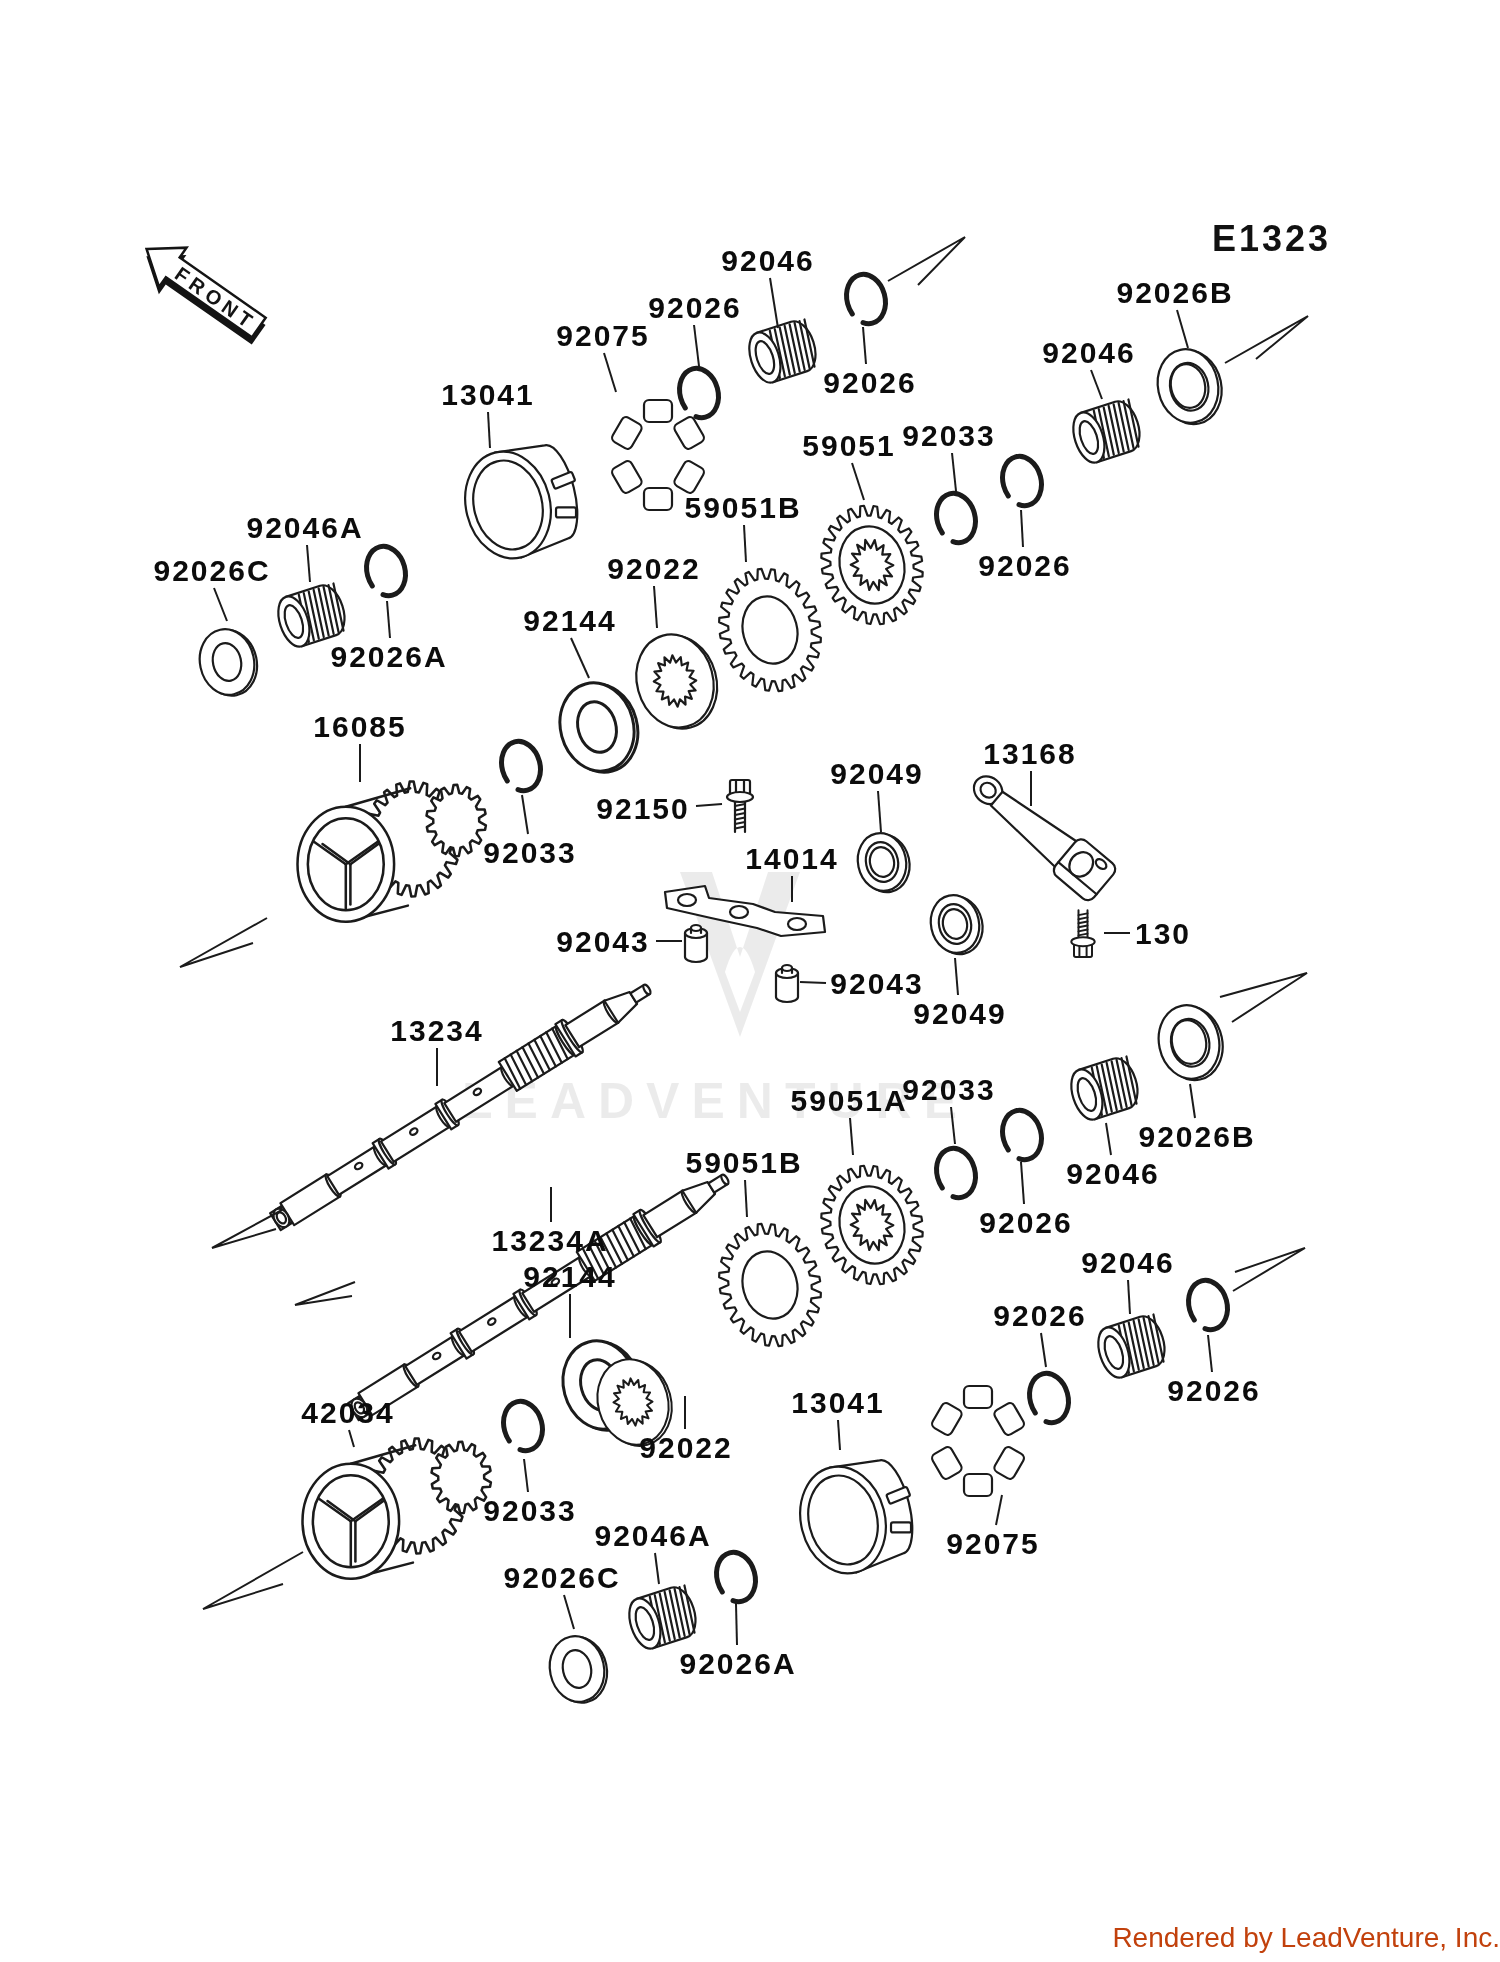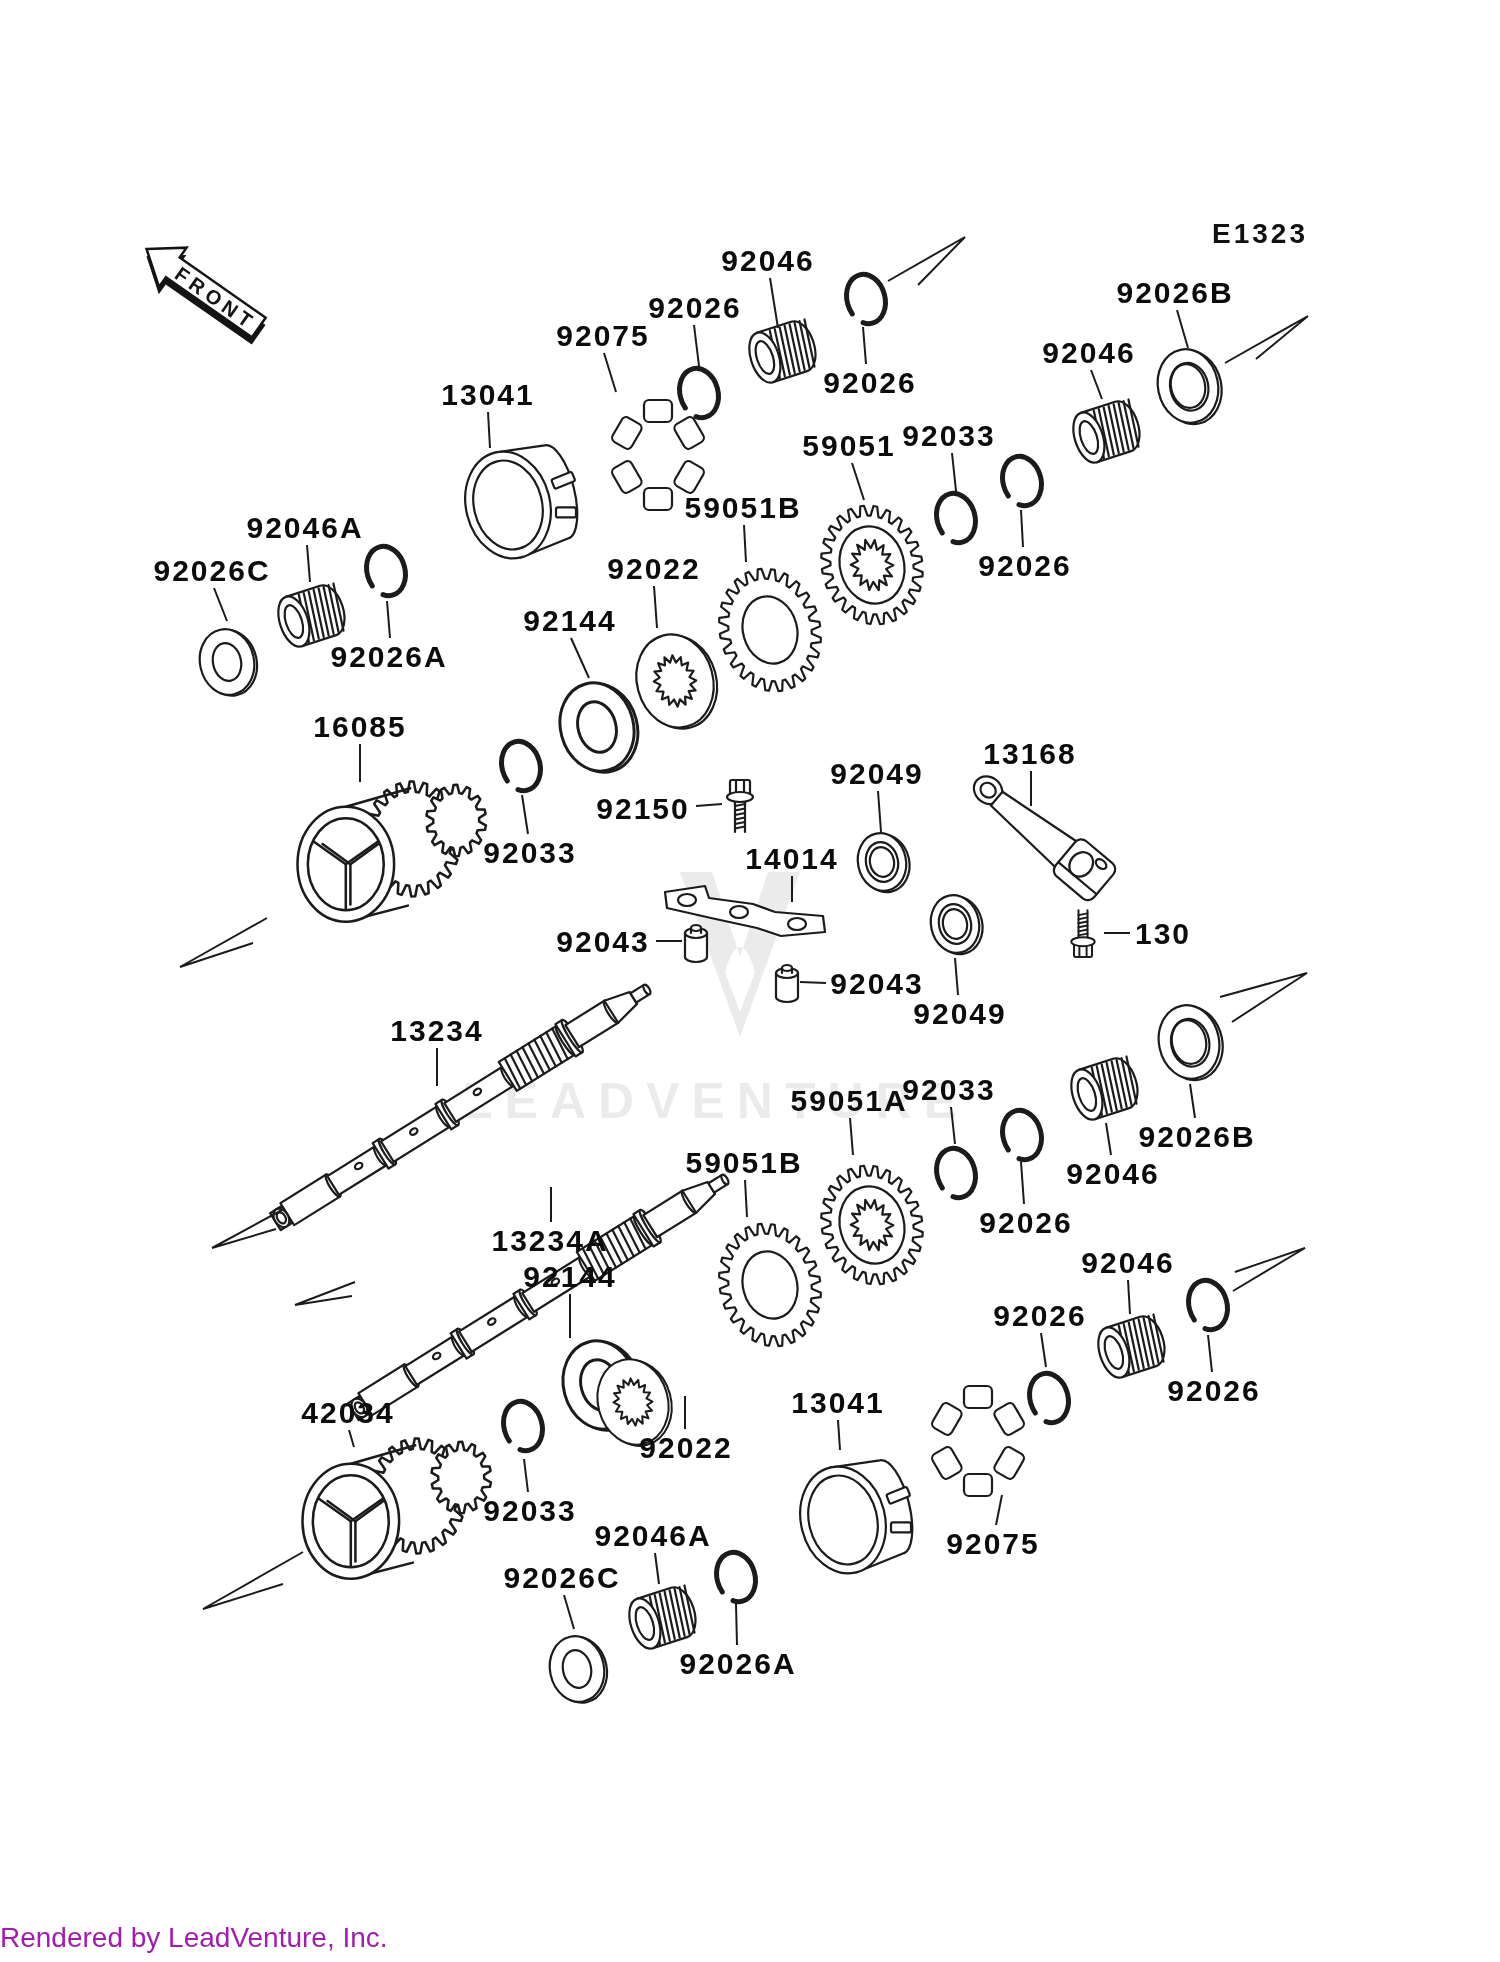--- a/index.html
+++ b/index.html
@@ -1,24 +1,24 @@
 <!DOCTYPE html>
 <html><head>
 <meta charset="utf-8">
 <style>
   html,body{margin:0;padding:0;background:#fff;}
   .canvas{position:relative;width:1500px;height:1962px;background:#fff;overflow:hidden;
           font-family:"Liberation Sans","DejaVu Sans",sans-serif;}
-  .diagram-code{position:absolute;left:1212px;top:218px;font-size:28px;font-weight:700;
+  .diagram-code{position:absolute;left:1212px;top:218px;font-size:36px;font-weight:700;
                 letter-spacing:3px;color:#111;}
   .watermark-text{position:absolute;left:462px;top:1072px;font-size:50px;font-weight:700;
                   letter-spacing:12px;color:rgba(0,0,0,0.08);z-index:0;}
   .watermark-logo{position:absolute;left:655px;top:862px;z-index:0;}
-  .footer{position:absolute;left:0;top:1922px;width:100%;text-align:left;font-size:28px;
-          color:#a21caf;font-family:"Liberation Sans","DejaVu Sans",sans-serif;}
+  .footer{position:absolute;left:0;top:1922px;width:100%;text-align:right;font-size:28px;
+          color:#c2410c;font-family:"Liberation Sans","DejaVu Sans",sans-serif;}
   svg.diagram{position:absolute;left:0;top:0;z-index:1;}
   .part-label{font-family:"Liberation Sans","DejaVu Sans",sans-serif;font-weight:700;
               font-size:30px;letter-spacing:2px;fill:#0c0c0c;cursor:pointer;}
 </style>
 </head>
 <body>
 
 <div class="canvas">
   <div class="watermark-text">LEADVENTURE</div>
   <svg class="watermark-logo" width="170" height="200" viewBox="0 0 170 200">

